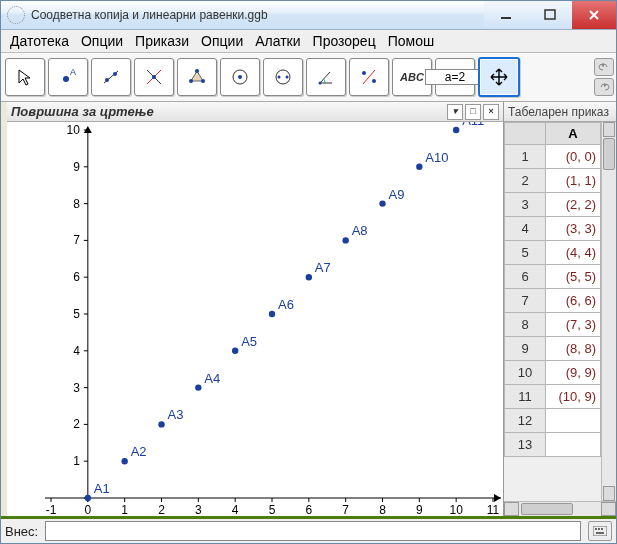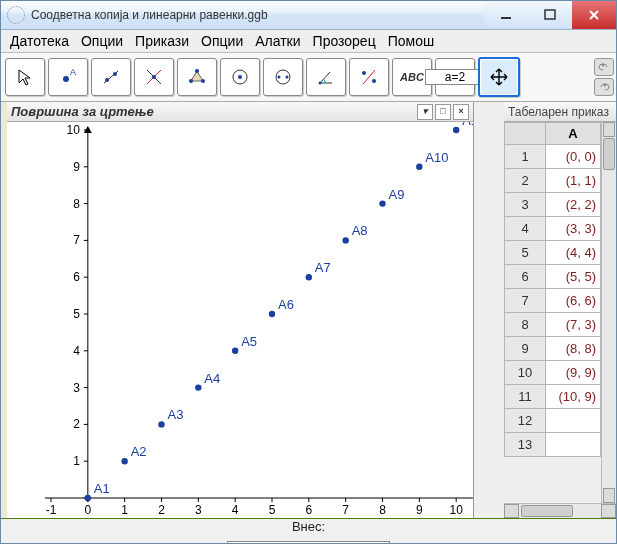--- a/index.html
+++ b/index.html
@@ -19,38 +19,38 @@
   .tbtn{width:38px;height:36px;background:#fff;border:1px solid #888;border-radius:3px;display:flex;align-items:center;justify-content:center;box-shadow:inset 0 0 0 1px #fff,1px 1px 0 #ccc;}
   .tbtn.sel{border:2px solid #1a6ed8;background:#dcecff;}
   .tside{width:18px;display:flex;flex-direction:column;gap:2px;margin-left:auto;}
   .tside div{width:18px;height:16px;background:#e0e0e0;border:1px solid #999;border-radius:3px;display:flex;align-items:center;justify-content:center;}
   .content{flex:1;display:flex;min-height:0;margin-left:6px;}
   .pane-left{flex:1;background:#fff;display:flex;flex-direction:column;border-right:1px solid #999;min-width:0;}
   .panehdr{height:19px;background:linear-gradient(#f8f8f8,#e4e4e4);border-bottom:1px solid #aaa;display:flex;align-items:center;padding:0 4px;font-weight:bold;font-style:italic;font-size:13px;color:#333;}
   .panehdr .gap{flex:1;}
   .panehdr .pb{width:14px;height:14px;margin-left:2px;border:1px solid #999;background:#fff;font-size:9px;line-height:12px;text-align:center;}
   .graph{flex:1;position:relative;overflow:hidden;}
-  .pane-right{width:112px;background:#efefef;display:flex;flex-direction:column;padding-left:30px;}
+  .pane-right{width:112px;background:#efefef;display:flex;flex-direction:column;}
   .rhdr{height:19px;background:linear-gradient(#f8f8f8,#e4e4e4);border-bottom:1px solid #aaa;font-size:12px;color:#444;padding:0 4px;display:flex;align-items:center;overflow:hidden;white-space:nowrap;}
   .sheet{flex:1;display:flex;min-height:0;}
   .sheet-body{flex:1;overflow:hidden;}
   .sheet table{border-collapse:collapse;width:100%;font-size:13px;}
   .sheet th,.sheet td{border:1px solid #b5b5b5;height:23px;padding:0 4px;}
   .sheet th{background:#e8e8e8;font-weight:normal;}
   .sheet th.colh{height:21px;background:#e0e0e0;font-weight:bold;}
   .sheet td{background:#fff;text-align:right;color:#7f1d1d;}
   .rowh{width:32px;text-align:center;color:#333;background:#e8e8e8;}
   .vsb{width:14px;background:#e8e8e8;border-left:1px solid #bbb;position:relative;}
   .vsb .thumb{position:absolute;left:1px;right:1px;top:16px;height:30px;background:#cfcfcf;border:1px solid #999;border-radius:2px;}
   .vsb .arr{position:absolute;left:1px;right:1px;height:13px;background:#dcdcdc;border:1px solid #999;}
   .hsb{height:14px;background:#e8e8e8;border-top:1px solid #bbb;display:flex;}
   .hsb .arr{width:13px;background:#dcdcdc;border:1px solid #999;}
   .hsb .track{flex:1;position:relative;}
   .hsb .thumb{position:absolute;top:1px;bottom:1px;left:2px;width:50px;background:#cfcfcf;border:1px solid #999;border-radius:2px;}
-  .inputbar{height:24px;background:#f0f0f0;border-top:1px solid #4d7c0f;display:flex;align-items:center;padding:0 4px;gap:7px;flex-direction:column;}
+  .inputbar{height:24px;background:#f0f0f0;border-top:3px solid #4d7c0f;display:flex;align-items:center;padding:0 4px;gap:7px;}
   .inputbar .lbl{font-size:13px;color:#222;}
   .inputbar input{flex:1;height:18px;border:1px solid #888;background:#fff;font-size:12px;padding:0 3px;}
   .inputbar .kb{width:22px;height:18px;border:1px solid #999;background:#eee;border-radius:2px;display:flex;align-items:center;justify-content:center;}
   svg text{font-family:Arial;}
 </style>
 </head>
 <body>
 
 <div class="window">
 

